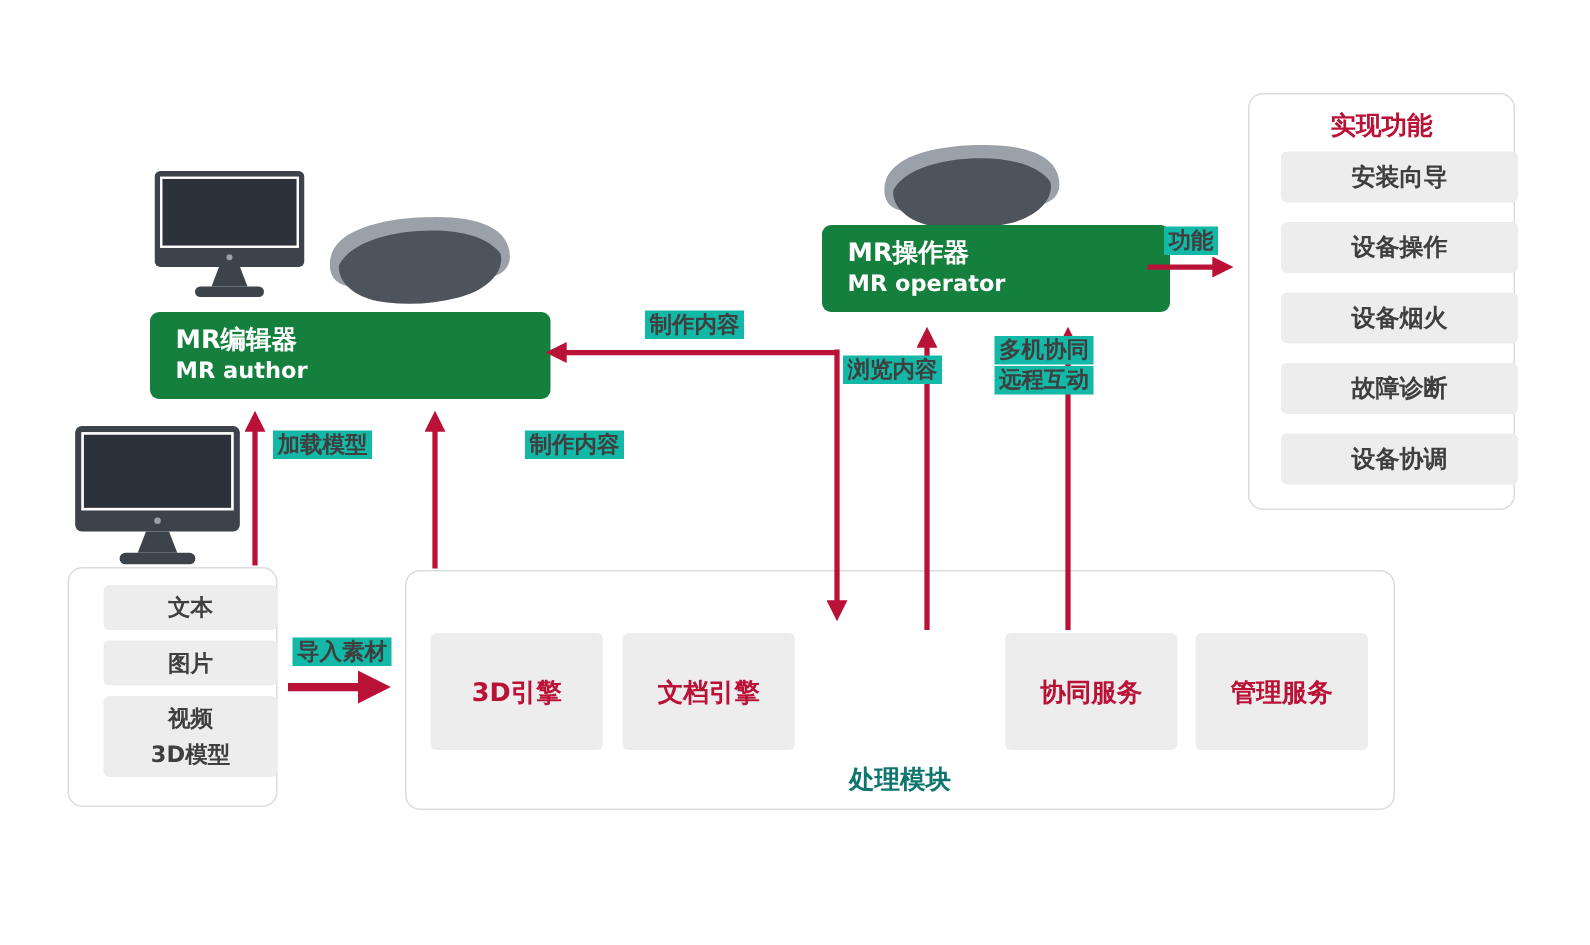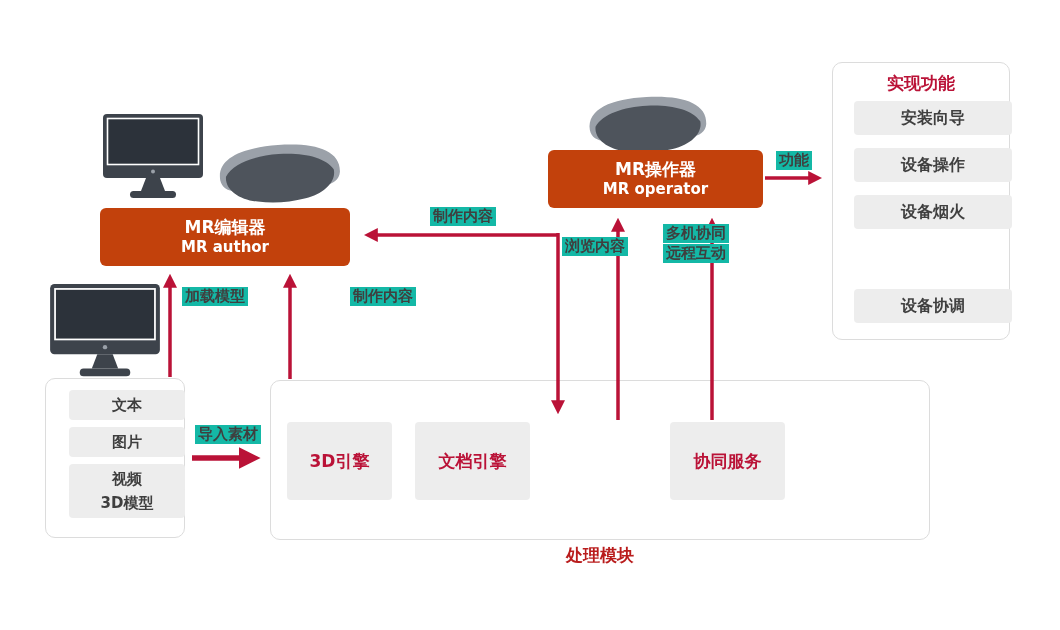--- a/index.html
+++ b/index.html
@@ -5,41 +5,41 @@
   html,body{margin:0;padding:0;background:#ffffff;}
   .canvas{
     position:relative;width:1060px;height:630px;background:#ffffff;overflow:hidden;
     font-family:"DejaVu Sans","Liberation Sans",sans-serif;
   }
   .panel{
     position:absolute;background:#ffffff;border:1.5px solid #dcdcdc;border-radius:10px;
     box-sizing:border-box;z-index:0;
   }
   .rednode{
-    position:absolute;background:#c2410c;border-radius:6px;color:#ffffff;
-    display:flex;flex-direction:column;align-items:center;justify-content:center;
-    z-index:0;line-height:1.25;
+    position:absolute;background:#15803d;border-radius:6px;color:#ffffff;
+    display:flex;flex-direction:column;justify-content:center;
+    z-index:0;line-height:1.25;padding-left:17px;
   }
   .rednode .t1{font-size:17px;font-weight:bold;}
   .rednode .t2{font-size:15px;font-weight:bold;}
   .grayitem{
     position:absolute;background:#ededed;border-radius:4px;
     display:flex;align-items:center;justify-content:center;
     font-size:16px;font-weight:bold;color:#3f3f3f;z-index:0;margin-left:12px;
   }
   .engine{
     position:absolute;background:#ededed;border-radius:4px;
     display:flex;align-items:center;justify-content:center;
     font-size:17px;font-weight:bold;color:#ba1237;z-index:0;
   }
   .ptitle{
     position:absolute;text-align:center;font-size:17px;font-weight:bold;z-index:0;
   }
   .red-text{color:#ba1237;}
-  .dark-text{color:#b91c1c;margin-top:36px;}
+  .dark-text{color:#0f766e;}
   .arrowlayer{position:absolute;left:0;top:0;z-index:1;}
   .elabel{
     position:absolute;font-size:15px;font-weight:bold;color:#3f3f3f;
     background:#14b8a6;padding:0 3px;white-space:nowrap;z-index:2;line-height:19px;
   }
   .icon{position:absolute;z-index:0;}
 </style>
 </head>
 <body>
 
@@ -77,32 +77,34 @@
       <path d="M10,36 C8,14 34,5 70,5 C106,5 132,14 130,36 C129,44 122,48 114,48 L107,48 C102,38 88,32 70,32 C52,32 38,38 33,48 L26,48 C18,48 11,44 10,36 Z" fill="#9ba1a9"></path>
       <path d="M16,33 C24,20 46,14 70,14 C94,14 116,20 124,33 C126,46 112,57 94,60 C78,63 62,63 46,60 C28,57 14,46 16,33 Z" fill="#4e545c"></path>
     </svg>
   </div>
 
   <div class="panel" style="left:832px;top:62px;width:178px;height:278px;"></div>
   <div class="ptitle red-text" style="left:832px;top:72px;width:178px;">实现功能</div>
   <div class="grayitem" style="left:842px;top:101px;width:158px;height:34px;">安装向导</div>
   <div class="grayitem" style="left:842px;top:148px;width:158px;height:34px;">设备操作</div>
   <div class="grayitem" style="left:842px;top:195px;width:158px;height:34px;">设备烟火</div>
+  <div class="grayitem" style="left:842px;top:242px;width:158px;height:34px;">故障诊断</div>
   <div class="grayitem" style="left:842px;top:289px;width:158px;height:34px;">设备协调</div>
 
   <div class="panel" style="left:45px;top:378px;width:140px;height:160px;"></div>
   <div class="grayitem" style="left:57px;top:390px;width:116px;height:30px;font-size:15px;">文本</div>
   <div class="grayitem" style="left:57px;top:427px;width:116px;height:30px;font-size:15px;">图片</div>
   <div class="grayitem" style="left:57px;top:464px;width:116px;height:30px;font-size:15px;">视频</div>
   <div class="grayitem" style="left:57px;top:488px;width:116px;height:30px;font-size:15px;">3D模型</div>
 
   <div class="panel" style="left:270px;top:380px;width:660px;height:160px;"></div>
-  <div class="engine" style="left:287px;top:422px;width:105px;height:78px;">3D引擎</div>
+  <div class="engine" style="left:287px;top:422px;width:115px;height:78px;">3D引擎</div>
   <div class="engine" style="left:415px;top:422px;width:115px;height:78px;">文档引擎</div>
   <div class="engine" style="left:670px;top:422px;width:115px;height:78px;">协同服务</div>
+  <div class="engine" style="left:797px;top:422px;width:115px;height:78px;">管理服务</div>
   <div class="ptitle dark-text" style="left:270px;top:508px;width:660px;">处理模块</div>
 
   <div class="rednode" style="left:100px;top:208px;width:250px;height:58px;">
     <div class="t1">MR编辑器</div>
     <div class="t2">MR author</div>
   </div>
 
   <div class="rednode" style="left:548px;top:150px;width:215px;height:58px;">
     <div class="t1">MR操作器</div>
     <div class="t2">MR operator</div>

